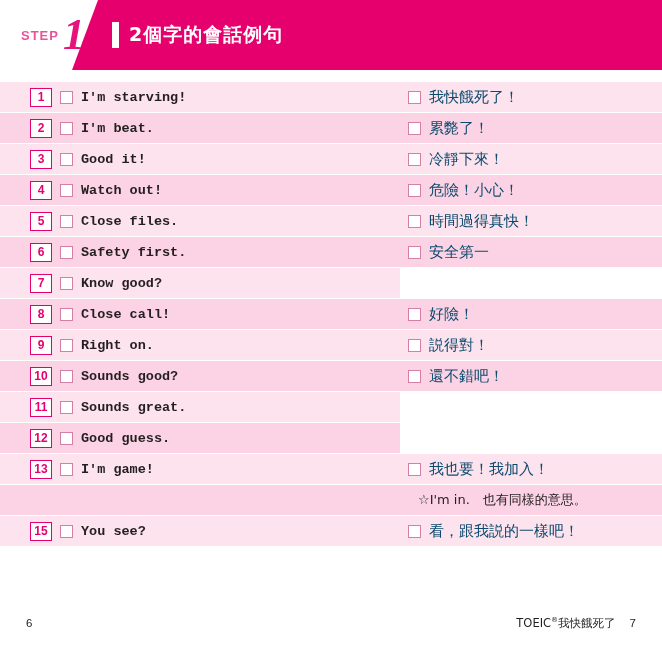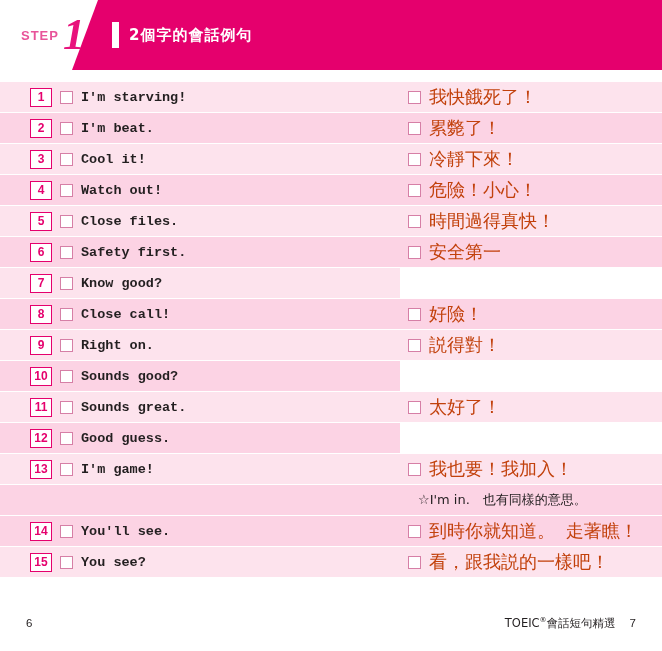--- a/index.html
+++ b/index.html
@@ -65,21 +65,21 @@
   }
   .header-bar {
     width: 7px;
     height: 26px;
     background: #ffffff;
     margin-left: 14px;
     margin-right: 10px;
   }
   .header-title {
     color: #ffffff;
-    font-size: 15px;
+    font-size: 19px;
     font-weight: bold;
     letter-spacing: 1px;
     font-family: "DejaVu Sans", sans-serif;
   }
 
   
   .rows {
     position: relative;
     margin-top: 12px;
   }
@@ -126,23 +126,23 @@
     flex: 0 0 13px;
     margin-right: 8px;
   }
   .en-text {
     font-size: 13.5px;
     font-weight: bold;
     color: #231f20;
     font-family: Liberation Mono, monospace;
   }
   .zh-text {
-    font-size: 18px;
-    color: #c2410c;
-    font-family: Liberation Mono, monospace;
+    font-size: 15px;
+    color: #0c4a6e;
+    font-family: Liberation Serif, serif;
   }
   .note-row {
     display: flex;
     height: 30px;
     margin-bottom: 1px;
     background: #fcd3e4;
   }
   .note-row .spacer { width: 400px; }
   .note-row .note {
     flex: 1;
@@ -225,21 +225,21 @@
       <div class="zh">
         <div class="chk"></div>
         <div class="zh-text">累斃了！</div>
       </div>
     </div>
 
     <div class="row">
       <div class="en">
         <div class="num">3</div>
         <div class="chk"></div>
-        <div class="en-text">Cool it!</div>
+        <div class="en-text">Good it!</div>
       </div>
       <div class="zh">
         <div class="chk"></div>
         <div class="zh-text">冷靜下來！</div>
       </div>
     </div>
 
     <div class="row alt">
       <div class="en">
         <div class="num">4</div>
@@ -307,31 +307,31 @@
         <div class="zh-text">説得對！</div>
       </div>
     </div>
 
     <div class="row alt">
       <div class="en">
         <div class="num">10</div>
         <div class="chk"></div>
         <div class="en-text">Sounds good?</div>
       </div>
+      <div class="zh">
+        <div class="chk"></div>
+        <div class="zh-text">還不錯吧！</div>
+      </div>
     </div>
 
     <div class="row">
       <div class="en">
         <div class="num">11</div>
         <div class="chk"></div>
         <div class="en-text">Sounds great.</div>
-      </div>
-      <div class="zh">
-        <div class="chk"></div>
-        <div class="zh-text">太好了！</div>
       </div>
     </div>
 
     <div class="row alt">
       <div class="en">
         <div class="num">12</div>
         <div class="chk"></div>
         <div class="en-text">Good guess.</div>
       </div>
     </div>
@@ -346,48 +346,37 @@
         <div class="chk"></div>
         <div class="zh-text">我也要！我加入！</div>
       </div>
     </div>
 
     <div class="note-row">
       <div class="spacer"></div>
       <div class="note">☆I'm in.　也有同樣的意思。</div>
     </div>
 
-    <div class="row alt">
-      <div class="en">
-        <div class="num">14</div>
-        <div class="chk"></div>
-        <div class="en-text">You'll see.</div>
-      </div>
-      <div class="zh">
-        <div class="chk"></div>
-        <div class="zh-text">到時你就知道。 走著瞧！</div>
-      </div>
-    </div>
 
     <div class="row">
       <div class="en">
         <div class="num">15</div>
         <div class="chk"></div>
         <div class="en-text">You see?</div>
       </div>
       <div class="zh">
         <div class="chk"></div>
         <div class="zh-text">看，跟我説的一樣吧！</div>
       </div>
     </div>
 
   </div>
 
   <div class="footer">
     <div class="left-page">6</div>
     <div class="center"></div>
     <div class="right-block">
-      <span><span>TOEIC</span><sup>®</sup><span>會話短句精選</span></span>
+      <span><span>TOEIC</span><sup>®</sup><span>我快餓死了</span></span>
       <span class="rp">7</span>
     </div>
   </div>
 
 </div>
 
 </body></html>

